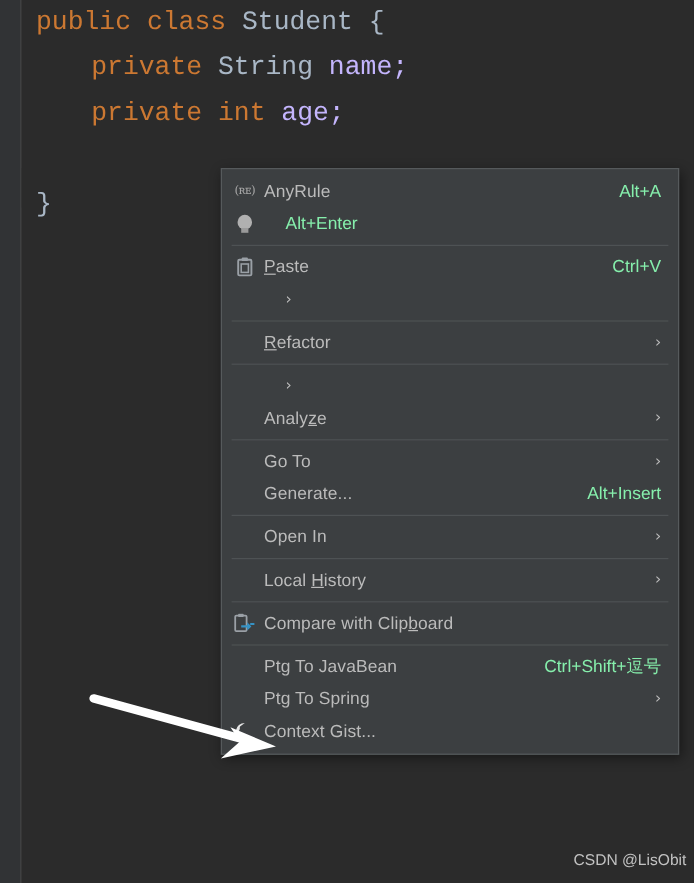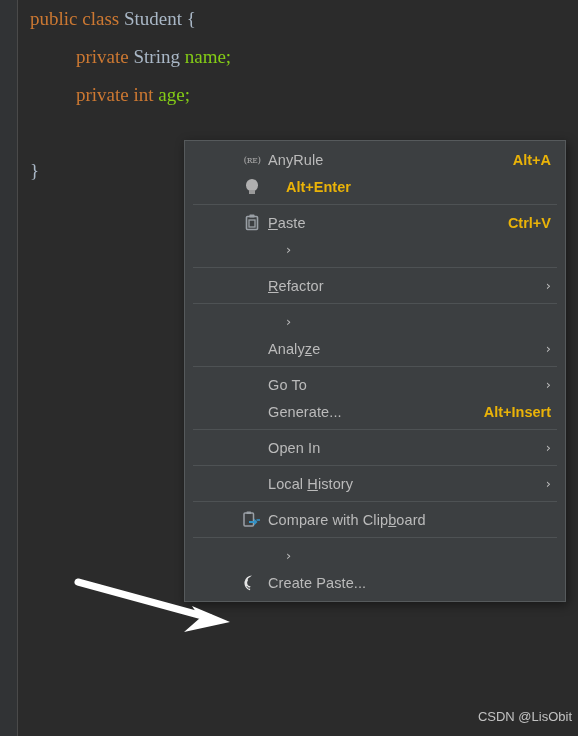--- a/index.html
+++ b/index.html
@@ -35,32 +35,32 @@
     left: 18px; top: 0; right: 0; bottom: 0;
     background: #2b2b2b;
   }
   .code-line {
     position: absolute;
     left: 0;
     right: 0;
     height: 38px;
     line-height: 38px;
     white-space: pre;
-    font-family: Liberation Serif, serif;
-    font-size: 19px;
+    font-family: Liberation Mono, monospace;
+    font-size: 22px;
     color: #a9b7c6;
   }
   .caret-line {
     position: absolute;
     left: 18px; right: 0;
     background: #323232;
   }
   .kw { color: #cc7832; }
   .cls { color: #a9b7c6; }
-  .fld { color: #84cc16; }
+  .fld { color: #c4b5fd; }
   .punct { color: #a9b7c6; }
 
   
   #context-menu {
     position: absolute;
     left: 184px;
     top: 140px;
     width: 382px;
     background: #3c3f41;
     border: 1px solid #565a5c;
@@ -71,43 +71,41 @@
   .menu-item {
     position: relative;
     display: flex;
     align-items: center;
     height: 27px;
     padding: 0 14px 0 8px;
     box-sizing: border-box;
     color: #bbbbbb;
     font-size: 14.5px;
     cursor: default;
-    margin-left: 48px;
   }
   .mi-icon {
     width: 22px;
     min-width: 22px;
     height: 20px;
     display: flex;
     align-items: center;
     justify-content: center;
     margin-right: 5px;
   }
   .mi-label {
     flex: 1;
     white-space: nowrap;
     letter-spacing: 0.1px;
   }
   .mi-label .u { text-decoration: underline; }
   .mi-shortcut {
-    color: #eab308;
+    color: #86efac;
     font-size: 14.5px;
     white-space: nowrap;
     padding-left: 18px;
-    font-weight: bold;
   }
   .mi-arrow {
     color: #bbbbbb;
     font-size: 13px;
     line-height: 1;
     padding-left: 18px;
     font-family: "DejaVu Sans", sans-serif;
   }
   .separator {
     height: 1px;
@@ -261,29 +259,35 @@
             <rect x="3.5" y="0.5" width="4.5" height="2.6" rx="0.5" fill="#9aa0a6"></rect>
             <path d="M6 10 L11 10 L11 7.5 L14.5 11 L11 14.5 L11 12 L6 12 Z" fill="#3592c4"></path>
             <path d="M17 9 L13.5 9" stroke="#3592c4" stroke-width="1.6"></path>
           </svg>
         </span>
         <span class="mi-label">Compare with Clip<span class="u">b</span>oard</span>
       </div>
       <div class="separator"></div>
       <div class="menu-item">
         <span class="mi-icon"></span>
+        <span class="mi-label">Ptg To JavaBean</span>
+        <span class="mi-shortcut">Ctrl+Shift+逗号</span>
+      </div>
+      <div class="menu-item">
+        <span class="mi-icon"></span>
+        <span class="mi-label">Ptg To Spring</span>
         <span class="mi-arrow">›</span>
       </div>
       <div class="menu-item">
         <span class="mi-icon">
           <svg width="16" height="16" viewBox="0 0 16 16" aria-hidden="true">
             <path fill="#e6e6e6" d="M8 0.4a7.6 7.6 0 00-2.4 14.8c.38.07.52-.16.52-.36v-1.3c-2.12.46-2.57-1.02-2.57-1.02-.35-.88-.85-1.12-.85-1.12-.7-.48.05-.47.05-.47.77.06 1.17.79 1.17.79.68 1.17 1.79.83 2.23.64.07-.5.27-.84.49-1.03-1.69-.19-3.47-.85-3.47-3.77 0-.83.3-1.51.79-2.04-.08-.2-.34-.98.07-2.030 0 .64-.2 2.1.78a7.3 7.3 0 013.82 0c1.46-.98 2.1-.78 2.1-.78.41 1.05.15 1.83.07 2.03.49.53.79 1.21.79 2.04 0 2.93-1.79 3.57-3.49 3.76.28.24.52.71.52 1.43v2.12c0 .2.14.44.52.36A7.6 7.6 0 008 0.4z"></path>
           </svg>
         </span>
-        <span class="mi-label">Create Paste...</span>
+        <span class="mi-label">Context Gist...</span>
       </div>
     </div>
 
   <svg id="arrow-annotation" viewBox="0 0 190 90" width="190" height="90">
     <path d="M 18 22 L 150 58" stroke="#ffffff" stroke-width="7" stroke-linecap="round" fill="none"></path>
     <path d="M 170 62 L 132 46 L 140 58 L 124 72 Z" fill="#ffffff"></path>
   </svg>
 
   <div id="watermark">CSDN @LisObit</div>
 

